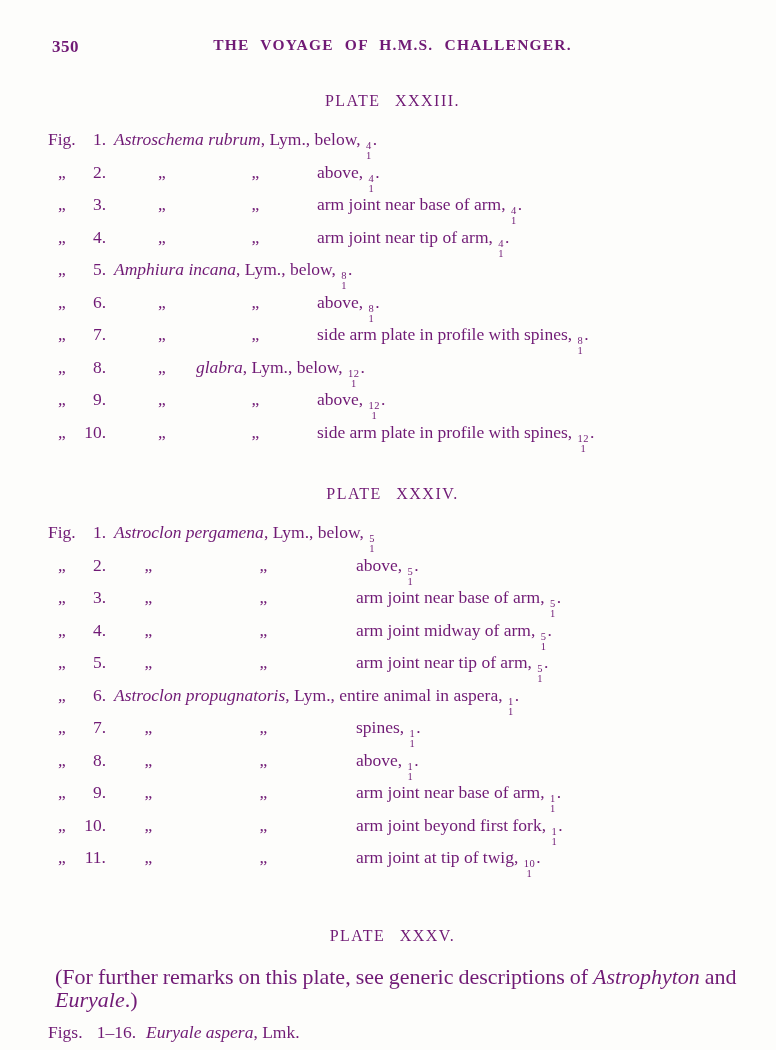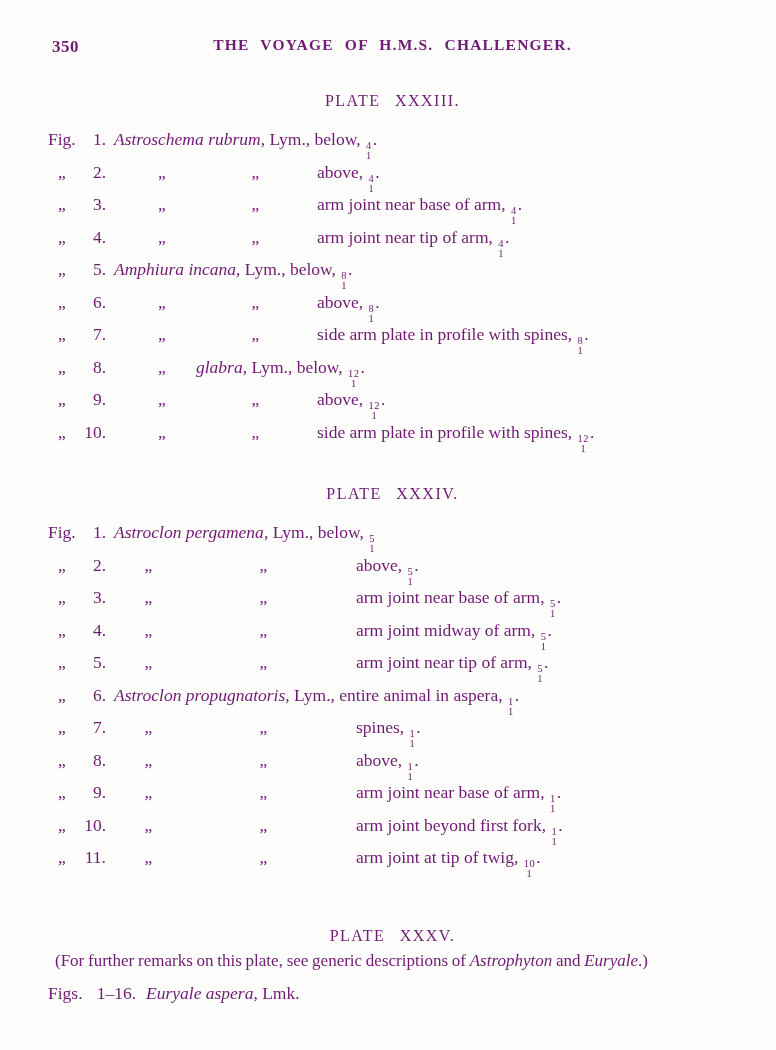--- a/index.html
+++ b/index.html
@@ -36,21 +36,21 @@
   .c-desc{grid-column:5;}
   .pa .c-desc{padding-left:24px;}
   .pb .c-desc{padding-left:20px;}
   .c-span{grid-column:3/-1;padding-left:8px;}
   .c-span4{grid-column:4/-1;margin-left:-22px;}
   .extra-line{margin-left:312px;line-height:23.2px;}
   
   .frac{display:inline-flex;flex-direction:column;align-items:center;font-size:10.5px;line-height:8.5px;vertical-align:-4px;letter-spacing:0.5px;padding:0 1px;}
   .frac .fd{margin-top:1.5px;}
   
-  .plate-note{padding-left:7px;font-size:17px;line-height:23px;word-spacing:-0.5px;}
+  .plate-note{margin-top:16px;padding-left:7px;font-size:22px;line-height:23px;word-spacing:-0.5px;}
   .fig-groups{margin-top:8px;font-size:17.5px;}
   .fig-group{display:grid;grid-template-columns:36px 52px 1fr;line-height:26.5px;}
   .fig-group .c-cont{grid-column:3;padding-left:10px;}
 </style>
 </head>
 <body>
 
 <div id="page">
   <div class="header">
     <span class="page-num">350</span>

